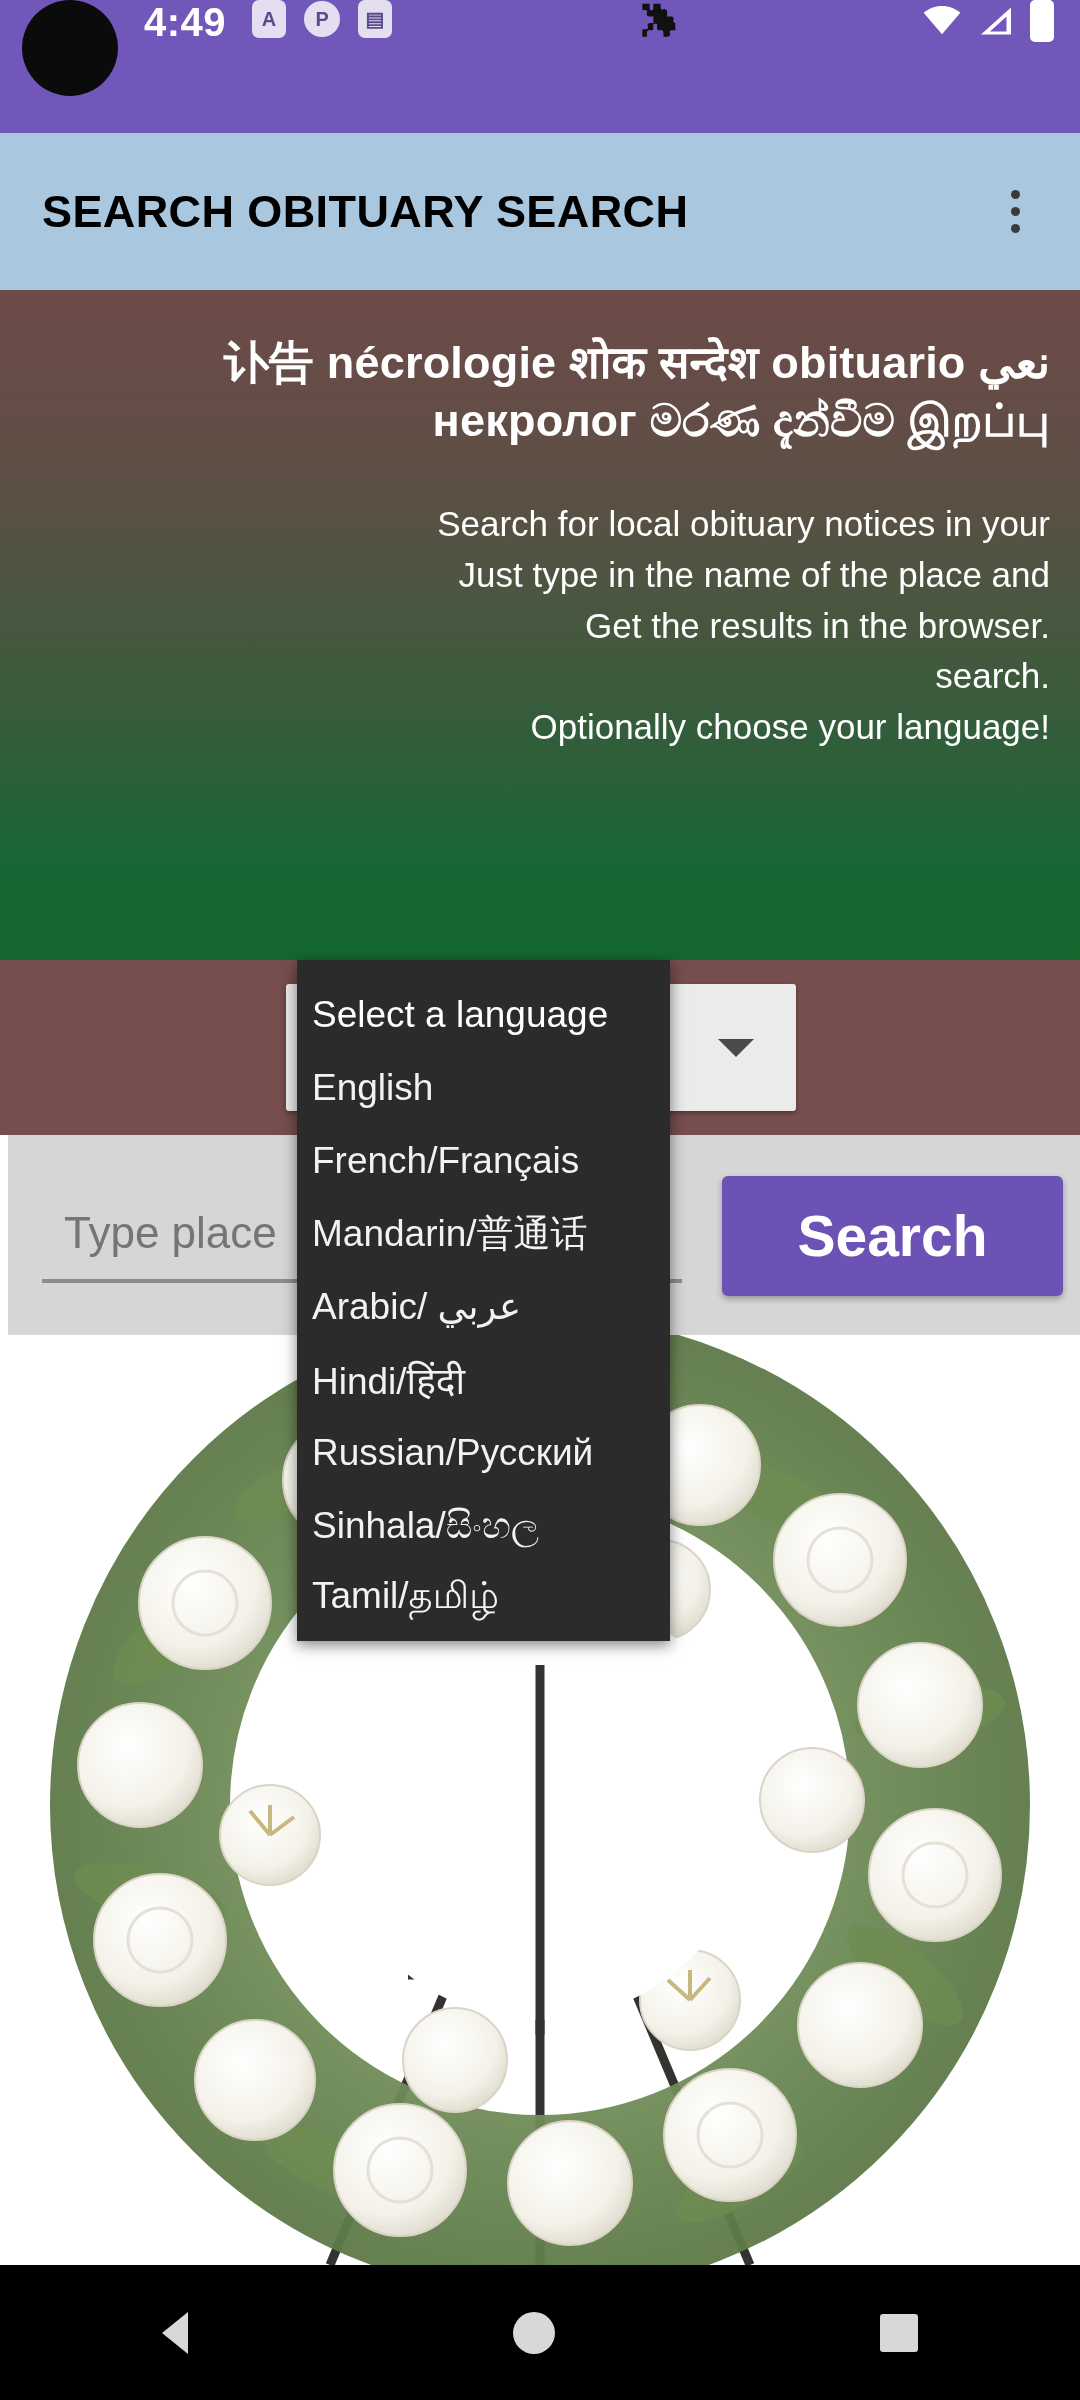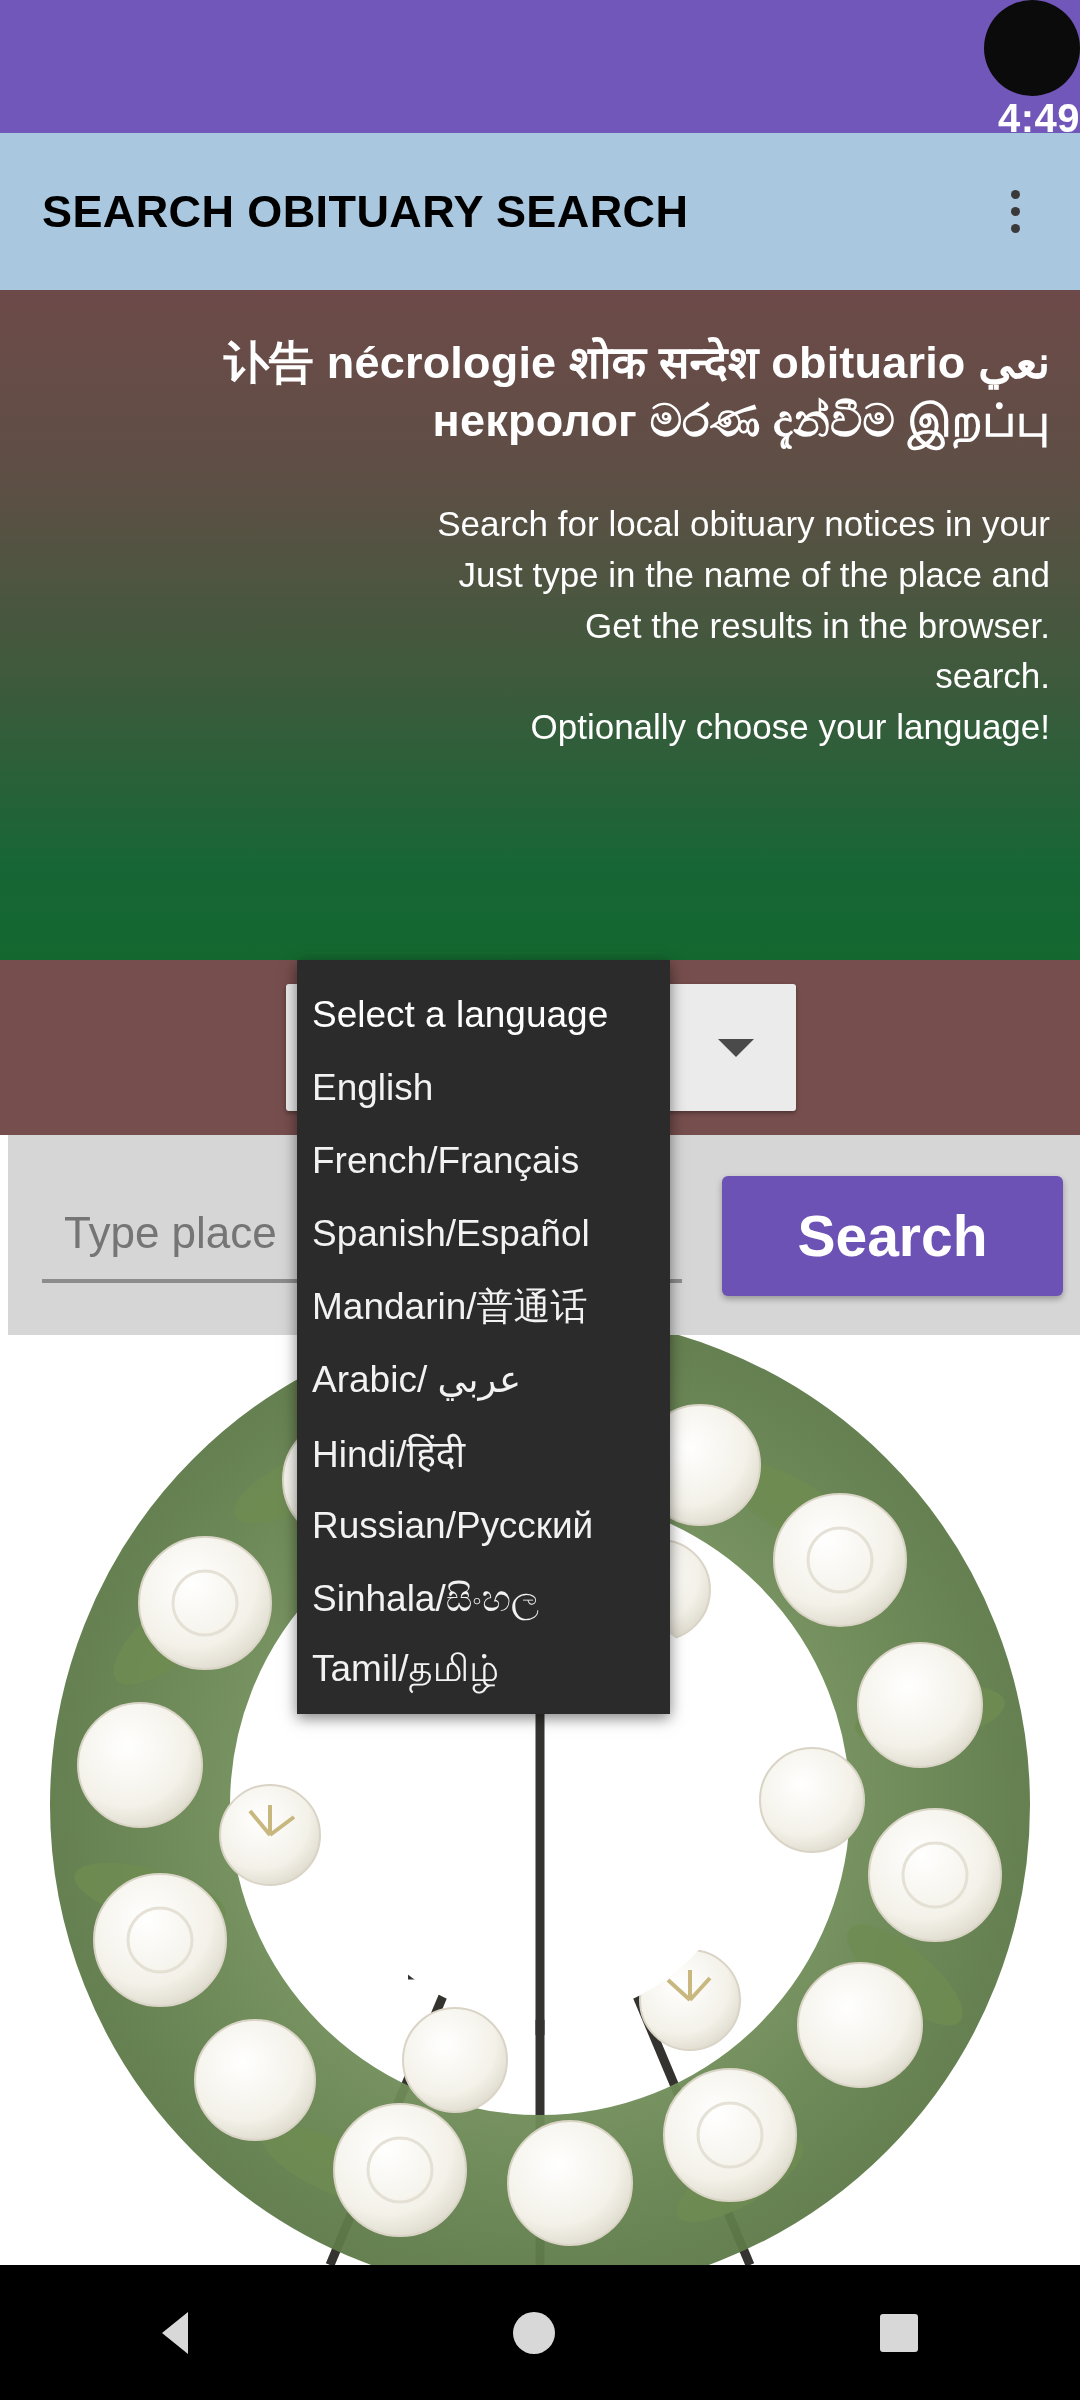--- a/index.html
+++ b/index.html
@@ -8,21 +8,21 @@
     background: #000;
     font-family: "Liberation Sans", sans-serif;
     overflow: hidden;
   }
   .phone { position: relative; width: 1080px; height: 2400px; background:#fff; }
 
   
   .statusbar {
     position: absolute; top:0; left:0; width:1080px; height:133px;
     background:#7257ba; color:#fff;
-    display:flex; align-items:flex-end;flex-direction:column;
+    display:flex; align-items:flex-start;
   }
   .sb-camera {
     width:96px; height:96px; border-radius:50%; background:#0b0b0b;
     margin-left:22px; flex:0 0 auto;
   }
   .sb-time {
     font-size:40px; font-weight:700; margin-left:26px; letter-spacing:0.5px;
     color:#ffffff;
   }
   .sb-icons-left { display:flex; align-items:center; gap:18px; margin-left:26px; }
@@ -294,21 +294,20 @@
       <g stroke="#35332f" stroke-width="9" fill="none">
         <line x1="540" y1="330" x2="540" y2="700"></line>
       </g>
     </svg>
   </div>
 
   <div class="dropdown">
     <div class="dd-item">Select a language</div>
     <div class="dd-item">English</div>
     <div class="dd-item">French/Français</div>
-    <div class="dd-item">Spanish/Español</div>
     <div class="dd-item">Mandarin/普通话</div>
     <div class="dd-item">Arabic/ عربي</div>
     <div class="dd-item">Hindi/हिंदी</div>
     <div class="dd-item">Russian/Русский</div>
     <div class="dd-item">Sinhala/සිංහල</div>
     <div class="dd-item">Tamil/தமிழ்</div>
   </div>
 
   <div class="navbar">
     <div class="nav-back"></div>

